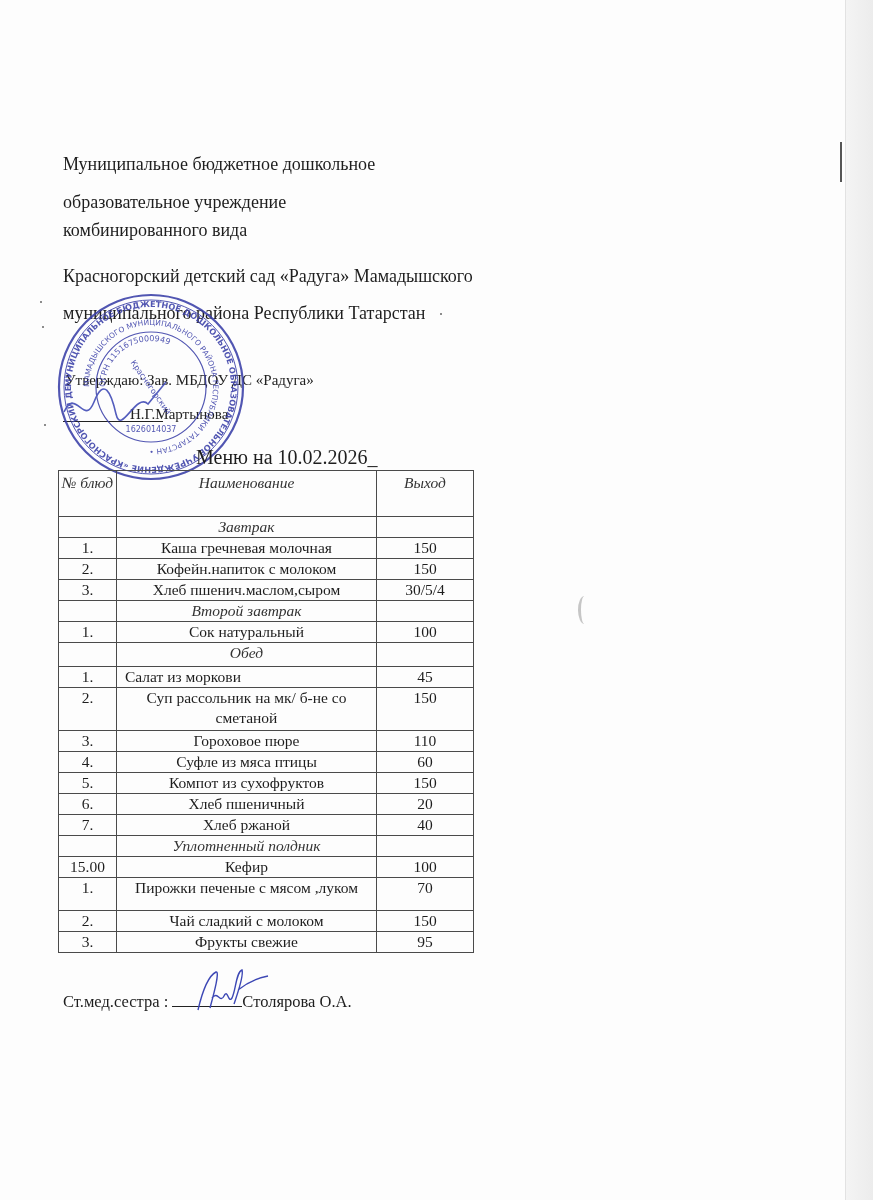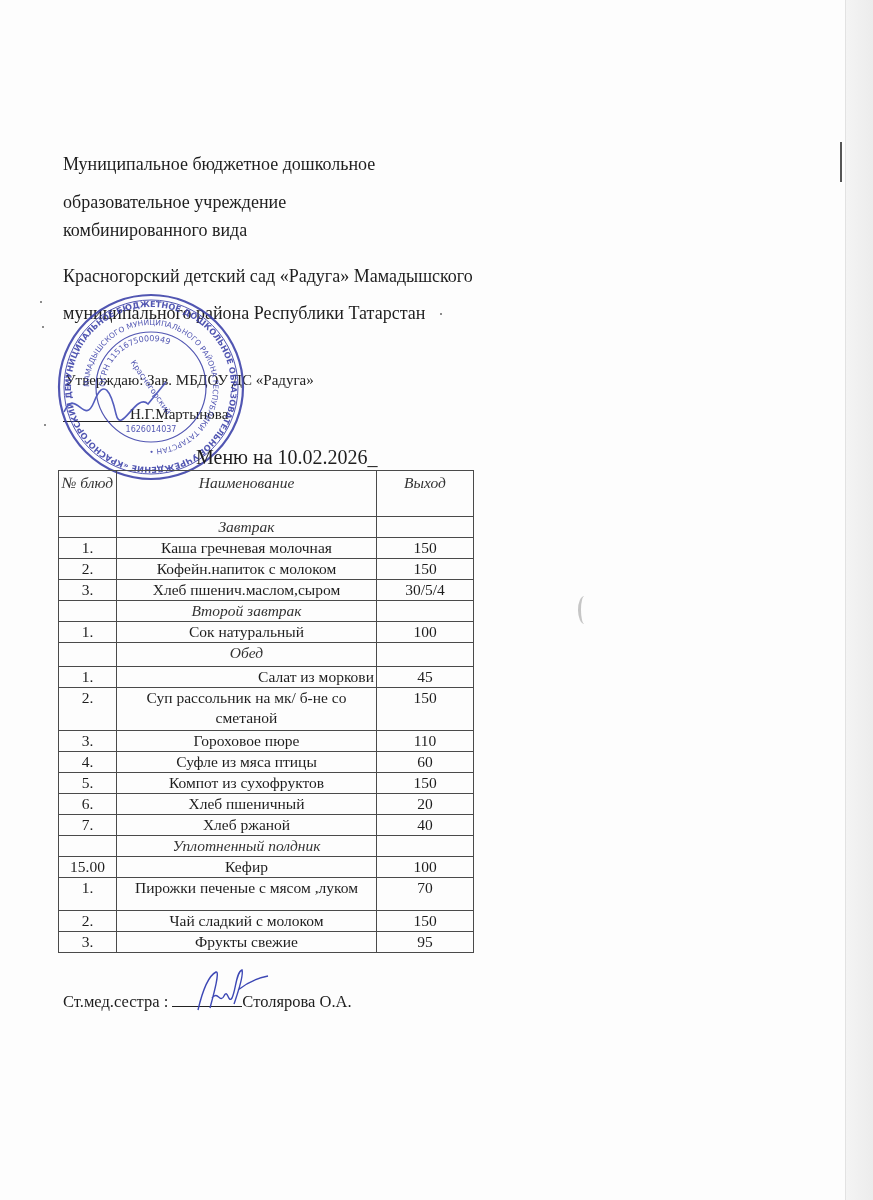--- a/index.html
+++ b/index.html
@@ -37,21 +37,21 @@
       position: absolute; left: 58px; top: 470px; width: 415px;
       border-collapse: collapse; table-layout: fixed;
       font-size: 15.5px;
     }
     table.menu td, table.menu th {
       border: 1px solid #4a4a4a; padding: 0 2px; text-align: center;
       vertical-align: top; line-height: 20px; font-weight: normal;
     }
     table.menu th { font-style: italic; color: #333; height: 43px; line-height: 20px; padding-top: 2px; }
     table.menu tr.section td { font-style: italic; color: #333; }
-    table.menu td.left { text-align: right; padding-left: 8px; }
+    table.menu td.left { text-align: left; padding-left: 8px; }
     .foot {
       position: absolute; left: 63px; top: 992px; font-size: 16.5px; white-space: nowrap;
     }
     .foot .blank { display: inline-block; width: 70px; border-bottom: 1px solid #222; height: 14px; vertical-align: baseline; }
     .signature {
       position: absolute; pointer-events: none;
     }
     .dot { position: absolute; width: 2px; height: 2px; background: #666; border-radius: 50%; }
     .smudge {
       position: absolute; left: 578px; top: 596px; width: 10px; height: 28px;

